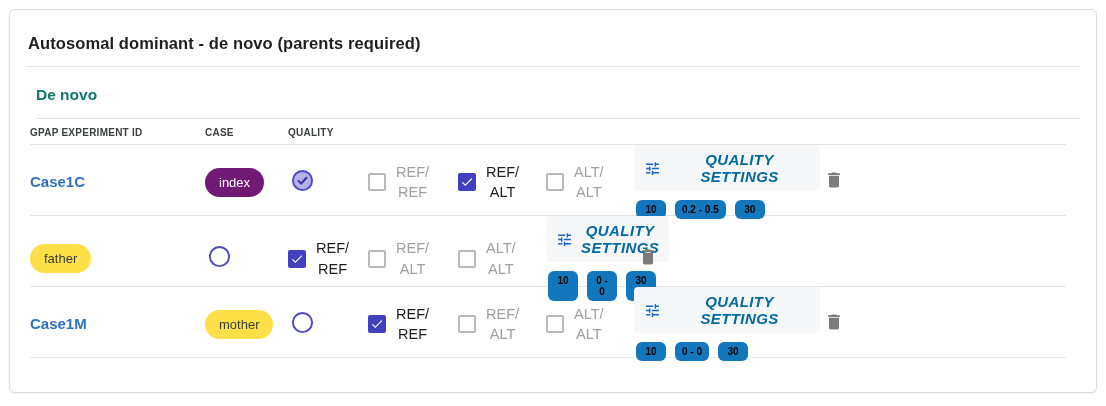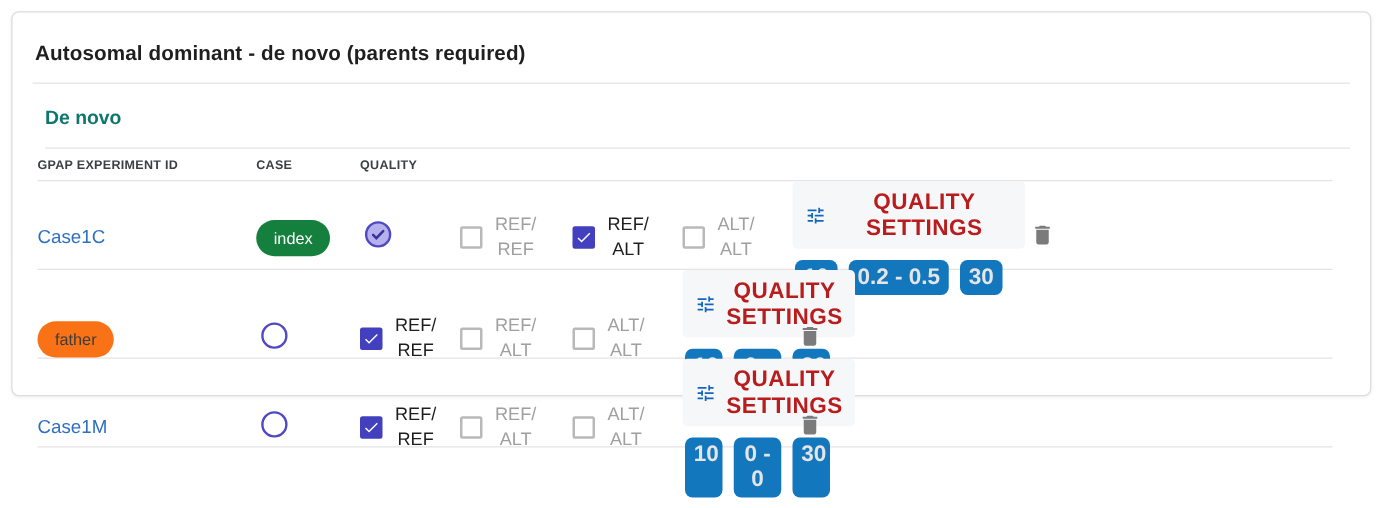--- a/index.html
+++ b/index.html
@@ -2,21 +2,21 @@
 <html><head>
 <meta charset="utf-8">
 <style>
   html,body { margin:0; padding:0; background:#fff; }
   body {
     width:1106px; height:406px; position:relative; overflow:hidden;
     font-family:"Liberation Sans", sans-serif;
     -webkit-font-smoothing:antialiased;
   }
   .card {
-    position:absolute; left:9px; top:9px; width:1088px; height:308px;
+    position:absolute; left:9px; top:9px; width:1088px; height:384px;
     background:#fff; border:1px solid #dcdcdc; border-radius:6px;
     box-shadow:0 1px 3px rgba(0,0,0,.05); box-sizing:border-box;
   }
   .panel-title {
     padding:24px 16px 13px 18px;
     font-size:16.5px; font-weight:bold; color:#1f1f1f; letter-spacing:.1px;
   }
   .divider { border-top:1px solid #e4e4e4; margin:0 16px; }
   .divider.inset { margin-left:26px; }
   .subsection-title {
@@ -31,53 +31,53 @@
   }
   .thead {
     padding-top:8px; height:26px; align-items:start;
     border-bottom:1px solid #e4e4e4; box-sizing:border-box;
   }
   .th {
     font-size:10px; font-weight:bold; color:#3c4043; letter-spacing:.25px;
   }
   .trow { height:71px; border-bottom:1px solid #e4e4e4; box-sizing:border-box; }
   .exp-id {
-    font-size:15px; font-weight:normal; color:#2e70c0; text-decoration:none; cursor:pointer;
+    font-size:15px; font-weight:bold; color:#2e70c0; text-decoration:none; cursor:pointer;
   }
   .chip {
     display:inline-block; border-radius:17px; font-size:13px; line-height:1;
     padding:8px 14px;
   }
-  .chip-accent { background:#15803d; color:#ffffff; }
-  .chip-gray   { background:#f97316; color:#3c3c3c; }
+  .chip-accent { background:#701a75; color:#ffffff; }
+  .chip-gray   { background:#fde047; color:#3c3c3c; }
   .affected-cell { padding-left:3px; }
   .aff-icon { display:inline-flex; cursor:pointer; }
   .gt-cell { display:flex; align-items:center; gap:10px; }
   .cb {
     width:18px; height:18px; border:2px solid #b9b9b9; border-radius:2px;
     background:#fff; box-sizing:border-box; flex:0 0 auto; cursor:pointer;
     display:flex; align-items:center; justify-content:center;
   }
   .cb.checked { border-color:#4340bf; background:#4340bf; }
   .gt-label {
     font-size:14.5px; line-height:1.4; white-space:pre-line; color:#9f9f9f; cursor:pointer;text-align:center;
   }
   .gt-label.active { color:#1d1d1d; }
   .qs-cell { display:flex; flex-direction:column; align-items:flex-start; gap:9px; }
   .qs-btn {
     display:inline-flex; align-items:center; gap:8px;
     background:#f6f7f9; border:none; border-radius:4px; padding:6px 10px;
     cursor:pointer; font-family:inherit;
   }
   .qs-btn-label {
-    font-size:18px; font-weight:bold; color:#b91c1c; letter-spacing:.4px;
+    font-size:15px; font-weight:bold; color:#0369a1; letter-spacing:.4px;font-style:italic;
   }
   .qs-chips { display:flex; gap:9px; padding-left:2px; }
   .qchip {
-    background:#1377be; color:#e5e5e5; font-weight:bold; font-size:18px;
+    background:#1377be; color:#000000; font-weight:bold; font-size:10px;
     padding:4px 7px; border-radius:6px; min-width:16px; text-align:center;
     cursor:pointer; line-height:1.1;
   }
   .trash-cell { padding-left:4px; }
   .trash-btn { display:inline-flex; cursor:pointer; }
 </style>
 </head>
 <body>
 
 <div class="card">
@@ -213,20 +213,23 @@
             </svg>
         </span>
       </div>
       <div></div>
     </div>
 
     <div class="trow">
       <div class="cell">
         <a class="exp-id">Case1M</a>
       </div>
+      <div class="cell">
+        <span class="chip chip-gray">mother</span>
+      </div>
       <div class="cell affected-cell">
         <span class="aff-icon">
           <svg width="23" height="23" viewBox="0 0 24 24">
             <circle cx="12" cy="12" r="10" fill="none" stroke="#4f49c6" stroke-width="2"></circle>
           </svg>
         </span>
       </div>
       <div class="gt-cell">
         <span class="cb checked">
           <svg width="14" height="14" viewBox="0 0 24 24">

